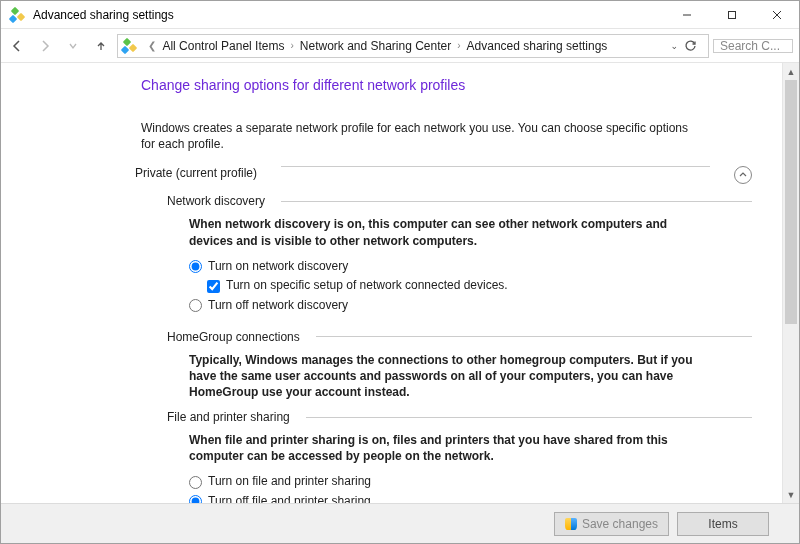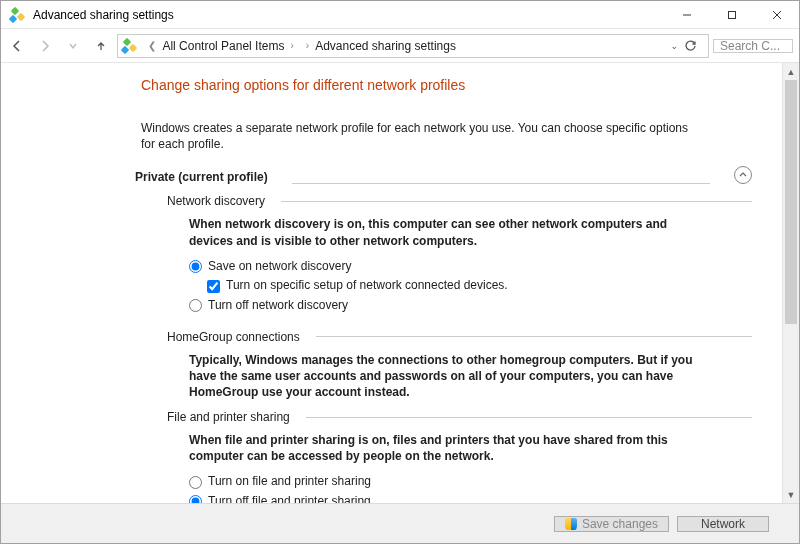--- a/index.html
+++ b/index.html
@@ -101,29 +101,29 @@
     width: 17px;
     background: #f0f0f0;
     border-left:1px solid #e5e5e5;
     position:relative;
   }
   .scrollbar .arrow { height:17px; display:flex; align-items:center; justify-content:center; color:#666; font-size:9px;}
   .scrollbar .track { position:absolute; top:17px; bottom:17px; left:0; right:0; }
   .scrollbar .thumb { position:absolute; left:2px; right:2px; top:0; height:60%; background:#cdcdcd; }
   .scrollbar .arrow.down { position:absolute; bottom:0; width:100%;}
   h1.heading1 {
-    color: #c2410c;
+    color: #6d28d9;
     font-weight: normal;
     font-size: 14px;
     margin: 0 0 6px 0;
   }
   .intro { color:#222; margin-bottom: 14px; line-height:1.35; max-width:560px;margin-top:27px;}
   .profile-head {
-    display:flex; align-items:flex-end; gap:24px;
-    margin-bottom:10px; margin-left:-6px;font-weight:bold;
+    display:flex; align-items:flex-start; gap:24px;
+    margin-bottom:10px; margin-left:-6px;
   }
   .profile-head .label { white-space:nowrap; }
   .profile-head .line { flex:1; height:1px; background:#ccc; }
   .chev-circle {
     width:18px; height:18px; border:1px solid #888; border-radius:50%;
     display:flex; align-items:center; justify-content:center; color:#555; font-size:9px;
   }
   .group { margin-left: 26px; margin-bottom: 16px; }
   .group-head { display:flex; align-items:center; gap:16px; margin-bottom:8px;}
   .group-head .label { white-space:nowrap; color:#222;}
@@ -138,21 +138,21 @@
     background:#f0f0f0;
     border-top:1px solid #dcdcdc;
     display:flex;
     align-items:center;
     justify-content:flex-end;
     padding-right: 30px;
     gap: 8px;
   }
   .btn {
     min-width: 92px;
-    height: 16px;
+    height: 24px;
     border:1px solid #adadad;
     background:#e1e1e1;
     display:flex; align-items:center; justify-content:center;
     font-size:12px; color:#444;
     padding: 0 10px;
     gap:5px;
   }
   .btn.disabled { color:#888; }
   .shield {
     width:12px;height:12px;display:inline-block;position:relative;
@@ -222,20 +222,21 @@
     </div>
     <div class="addrbar">
       <div class="cp-logo">
           <span class="b b1"></span>
           <span class="b b2"></span>
           <span class="b b3"></span>
         </div>
       <span class="crumb-sep">❮</span>
       <span class="crumb">All Control Panel Items</span>
       <span class="crumb-sep">›</span>
+      <span class="crumb">Network and Sharing Center</span>
       <span class="crumb-sep">›</span>
       <span class="crumb">Advanced sharing settings</span>
       <div class="addr-right">
         <span style="font-size:9px;">⌄</span>
         <span class="refresh">
           <svg width="13" height="13">
               <path d="M10.5 4.5 A4.5 4.5 0 1 0 11 7" fill="none" stroke="#555" stroke-width="1.3"></path>
               <path d="M11 2.5 L11 5 L8.5 5" fill="none" stroke="#555" stroke-width="1.3"></path>
             </svg>
         </span>
@@ -264,21 +265,21 @@
 
       <div class="group">
         <div class="group-head">
           <span class="label">Network discovery</span>
           <span class="line"></span>
         </div>
         <div class="desc">When network discovery is on, this computer can see other network computers and devices and is visible to other network computers.</div>
         <div class="options">
           <label class="radio-row">
             <input type="radio" name="nd" checked="" style="">
-            <span>Save on network discovery</span>
+            <span>Turn on network discovery</span>
           </label>
           <label class="check-row">
             <input type="checkbox" checked="" style="">
             <span>Turn on specific setup of network connected devices.</span>
           </label>
           <label class="radio-row">
             <input type="radio" name="nd" style="">
             <span>Turn off network discovery</span>
           </label>
         </div>
@@ -321,17 +322,17 @@
       <div class="arrow down">▼</div>
     </div>
   </div>
 
   <div class="footer">
     <div class="btn disabled">
       <span class="shield"></span>
       <span>Save changes</span>
     </div>
     <div class="btn">
-      <span>Network</span>
+      <span>Items</span>
     </div>
   </div>
 
 </div>
 
 </body></html>

